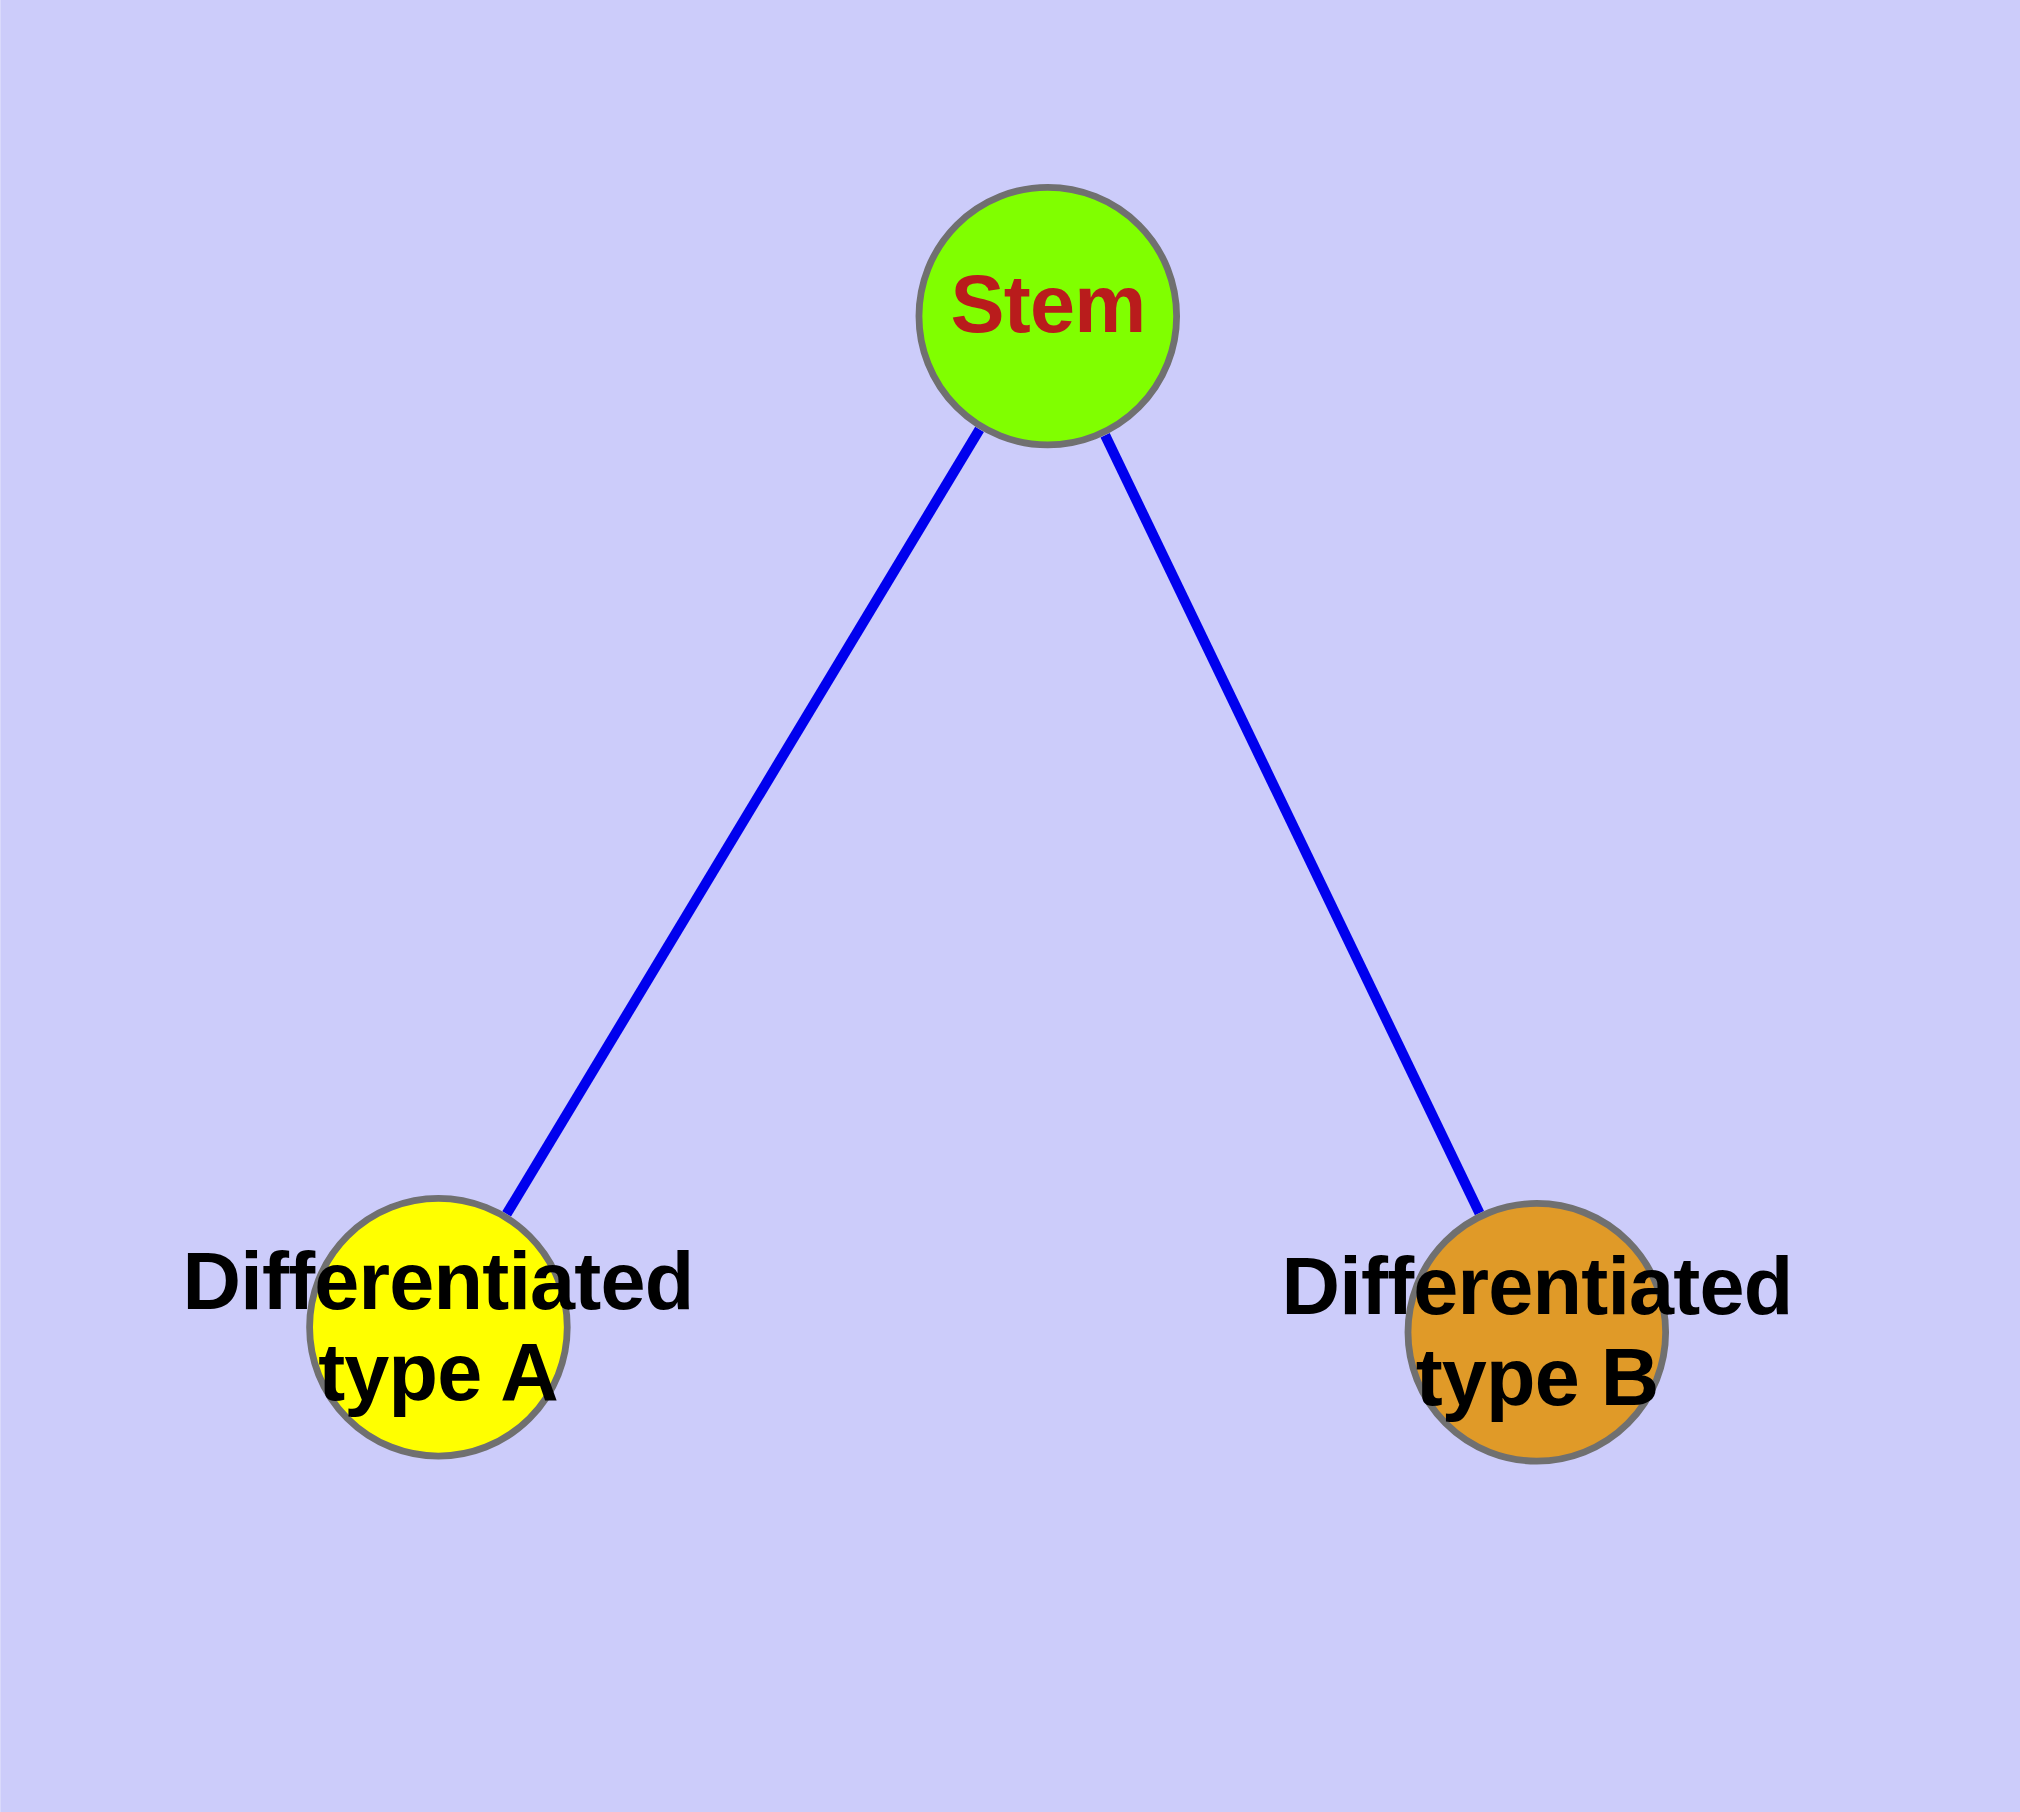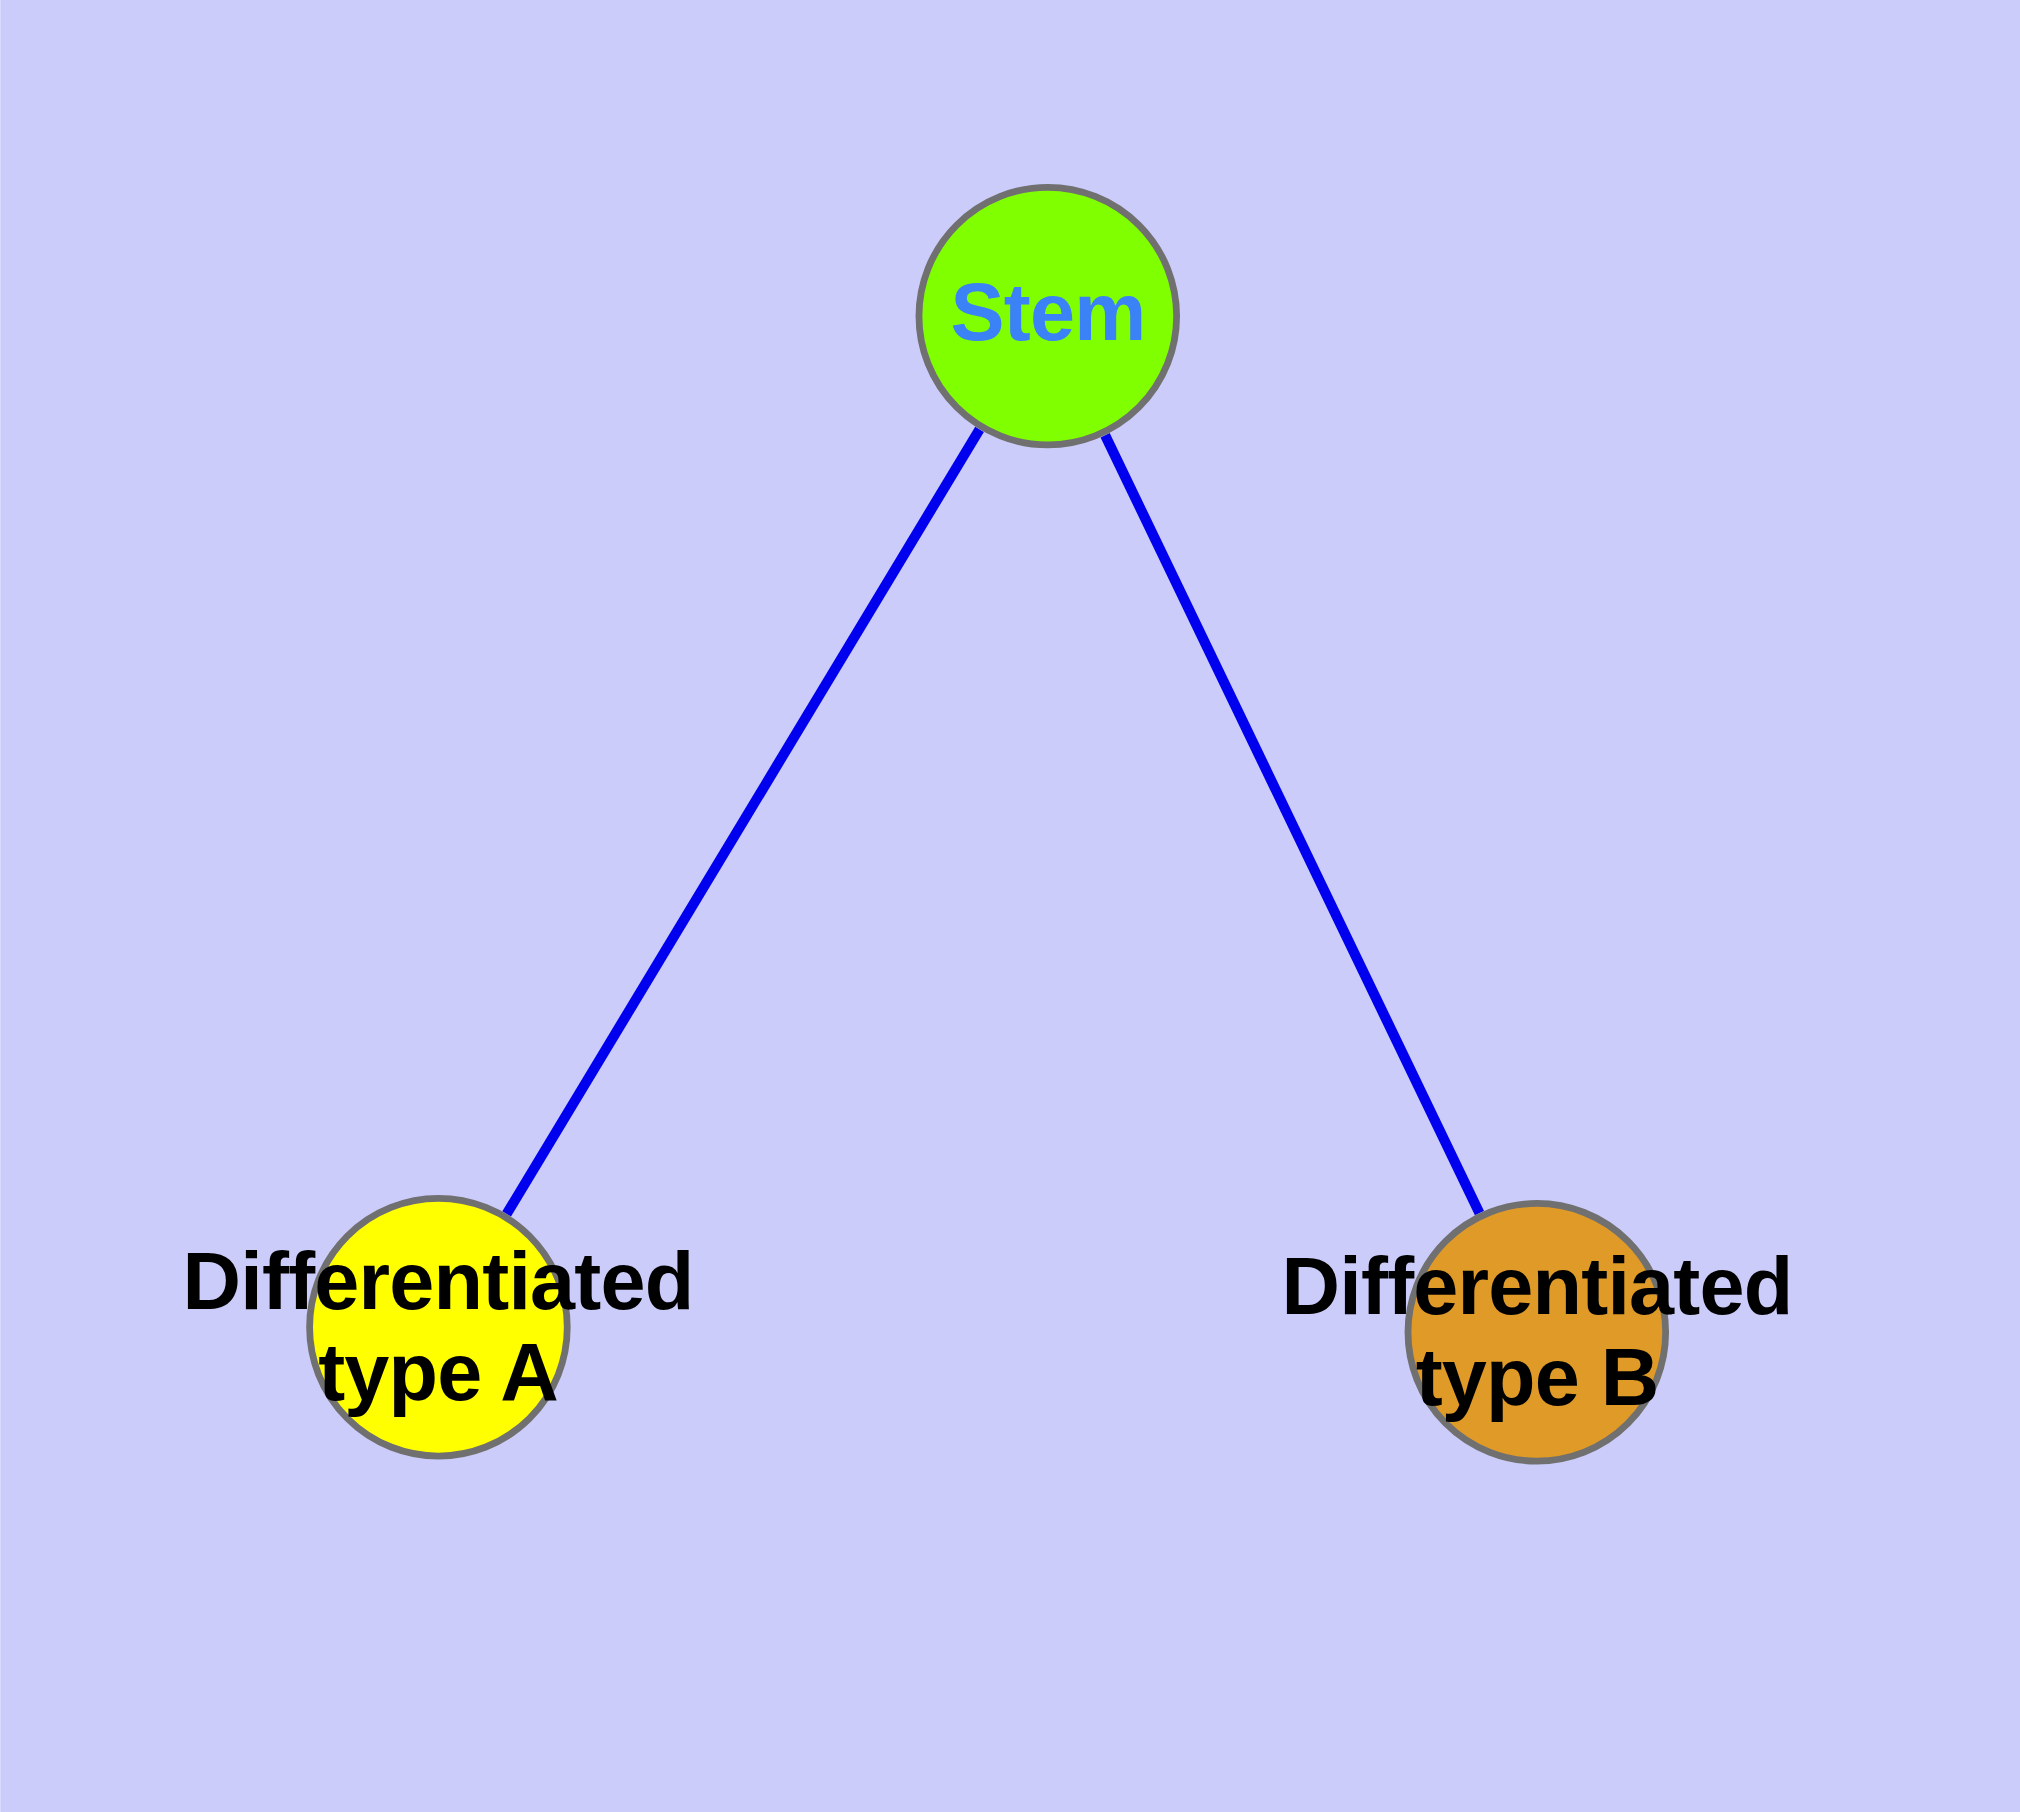--- a/index.html
+++ b/index.html
@@ -50,21 +50,21 @@
         <line x1="1303.647035084712" y1="513.5698354706577" x2="1745.352964915288" y2="1431.4301645293424" stroke="#0000ee" stroke-width="12" stroke-linecap="butt"></line>
       </g>
     <g id="nodes-group">
         <circle cx="1236" cy="373" r="152" fill="#80ff00" stroke="#707070" stroke-width="8"></circle>
         <circle cx="517" cy="1566" r="152" fill="#ffff00" stroke="#707070" stroke-width="8"></circle>
         <circle cx="1813" cy="1572" r="152" fill="#e09a28" stroke="#707070" stroke-width="8"></circle>
       </g>
   </svg>
 
   <div id="labels-layer">
-      <div class="node-label" style="left: 1048px; top: 312px; font-size: 81px; color: #3b82f6;">Stem</div>
+      <div class="node-label" style="left: 1048px; top: 304px; font-size: 81px; color: #b91c1c;">Stem</div>
       <div class="node-label" style="left: 438px; top: 1327px; font-size: 81px; color: rgb(0, 0, 0);">Differentiated
 type A</div>
       <div class="node-label" style="left: 1537px; top: 1332px; font-size: 81px; color: rgb(0, 0, 0);">Differentiated
 type B</div>
     </div>
 
 </div>
 
 
 </body></html>

